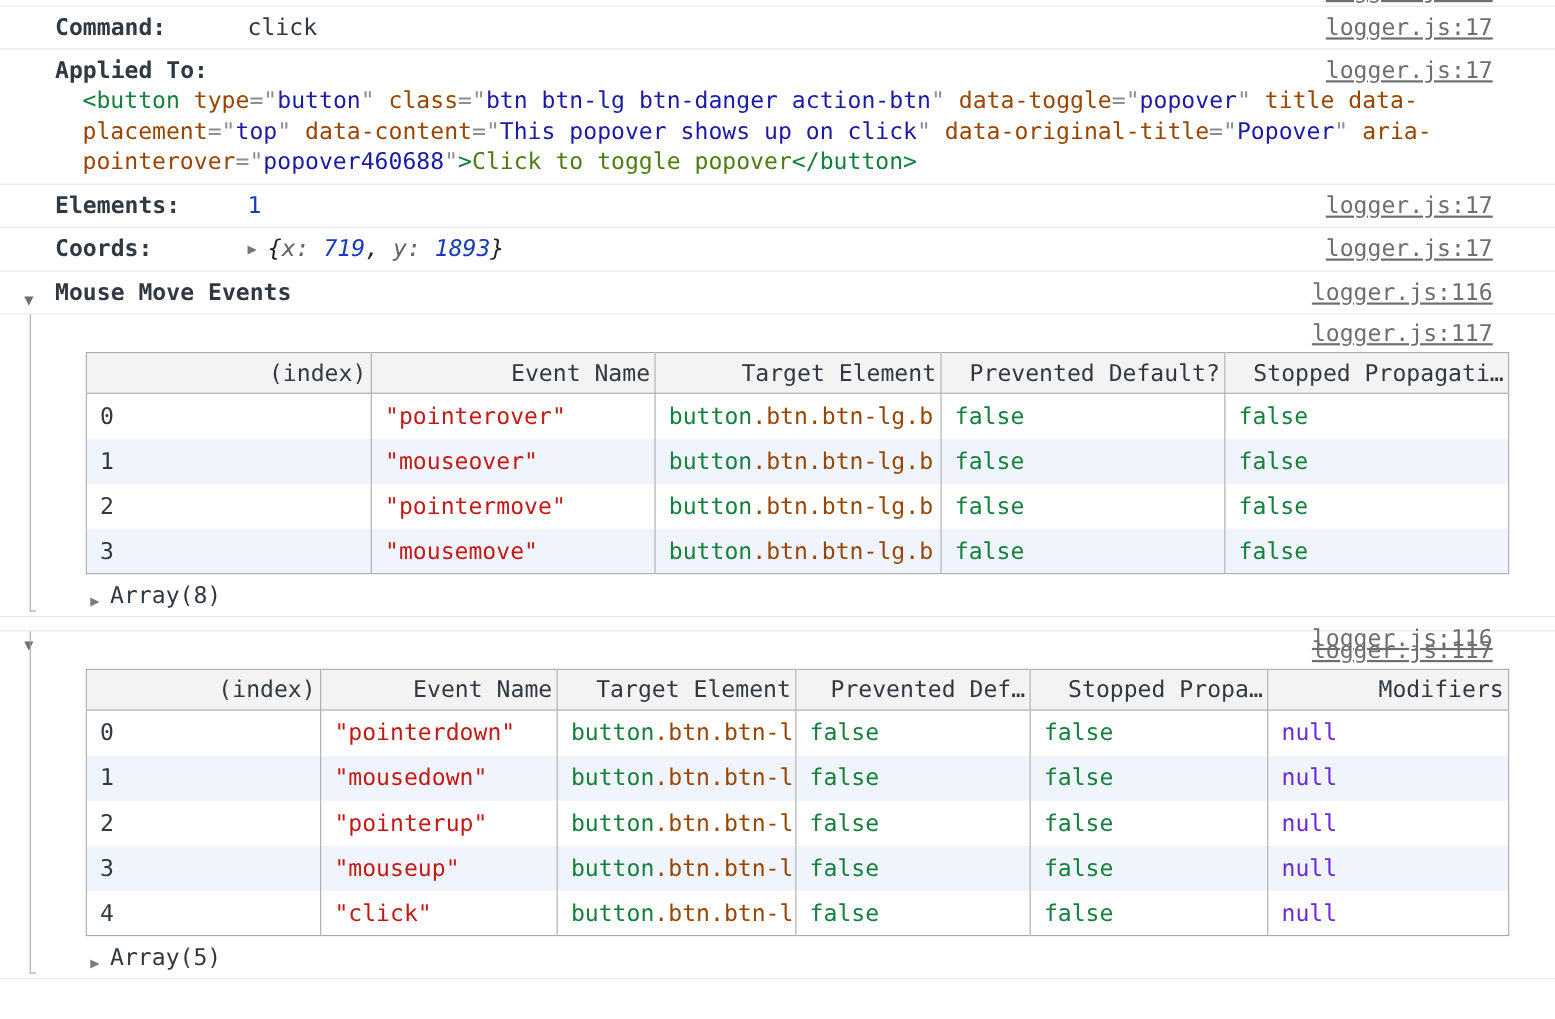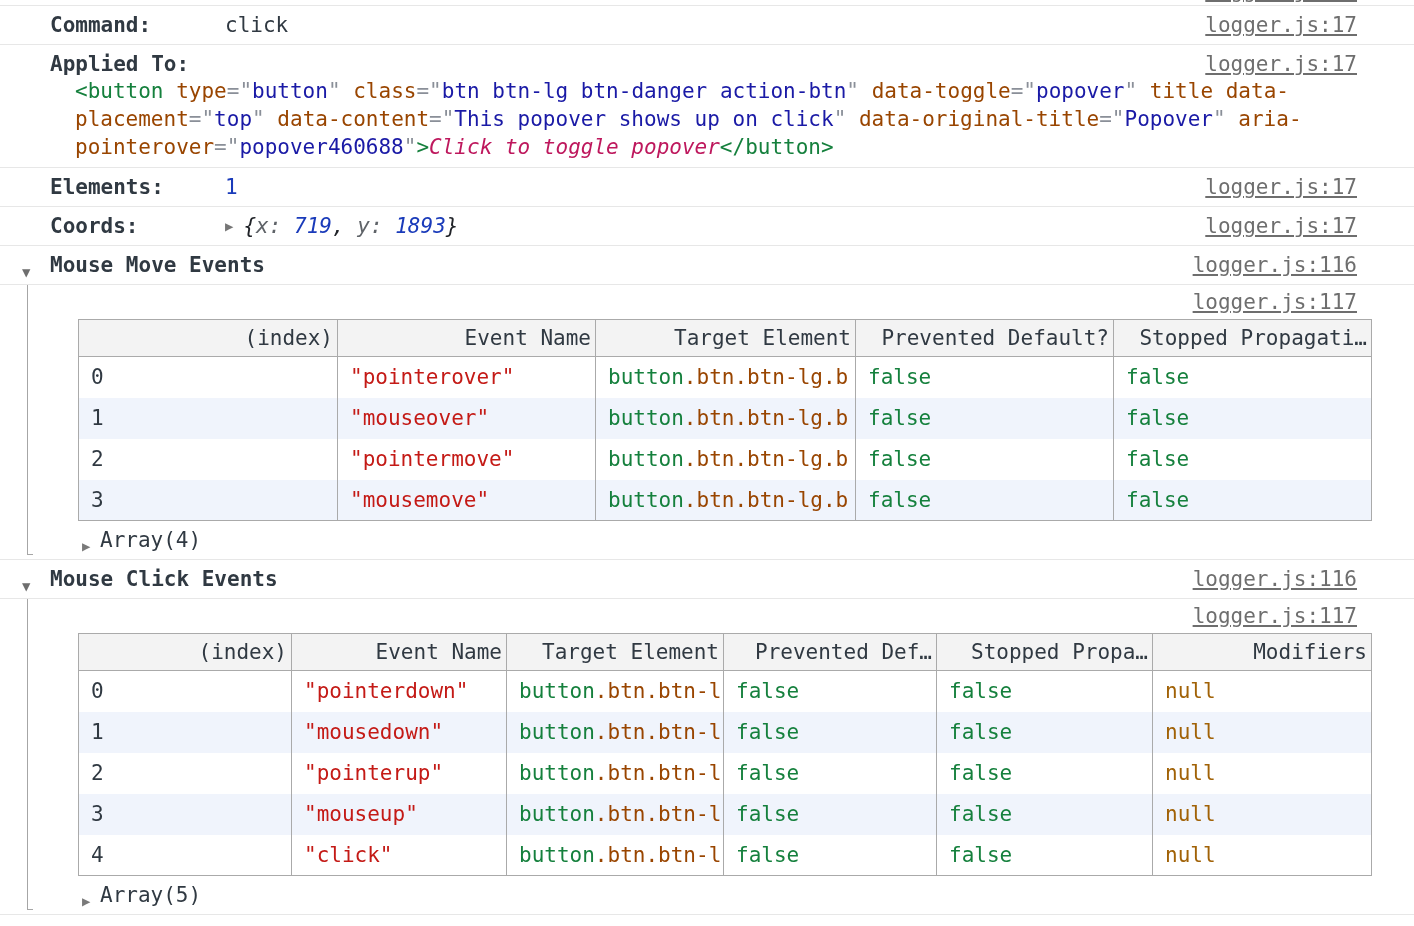--- a/index.html
+++ b/index.html
@@ -17,41 +17,41 @@
   .src { position:absolute; right:57px; top:6px; color:#6e6e6e; text-decoration:underline; cursor:pointer; white-space:nowrap; }
   .src-b { font-weight:normal; }
   .src-r { color:#6e6e6e; text-decoration:underline; cursor:pointer;text-align:center; }
   .blue { color:#1a3bba; }
   .code { margin-left:25px; line-height:28px; }
   .code-line { white-space:pre; }
   .tok-tag { color:#15803d; }
   .tok-attr { color:#994500; }
   .tok-val { color:#1a1aa6; }
   .tok-q { color:#8a8f98; }
-  .tok-txt { color:#be185d;font-style:italic; }
+  .tok-txt { color:#4d7c0f; }
   .preview { font-style:italic; color:#202328; }
   .prop { color:#5f6368; }
   .tri { display:inline-block; color:#767676; font-size:14px; vertical-align:2px; margin-right:10px; cursor:pointer; }
   .grp { padding-left:50px; }
   .grp .gtri { position:absolute; left:22px; top:13px; margin:0; color:#6e6e6e; }
   .grp-body { position:relative; border-bottom:1px solid #e7e7e7; }
   .grp-line { position:absolute; left:27px; top:0; bottom:4px; width:1px; background:#a6a6a6; }
   .grp-line::after { content:""; position:absolute; left:0; bottom:0; width:6px; height:1px; background:#a6a6a6; }
   .log-row { text-align:right; padding:4px 57px 4px 0; line-height:26px; }
   .tbl { border-collapse:collapse; table-layout:fixed; margin-left:78px; border:1px solid #aaa; background:#fff; }
   .tbl th { background:#f3f3f3; font-weight:normal; text-align:right; height:37px; padding:0 4px 0 12px;
             border-bottom:1px solid #aaa; border-right:1px solid #aaa; color:#303942;
             overflow:hidden; white-space:nowrap; cursor:pointer; }
   .tbl td { height:41px; padding:0 0 0 12px; border-right:1px solid #aaa; overflow:hidden; white-space:nowrap; }
   .tbl th:last-child, .tbl td:last-child { border-right:none; }
   .tbl tbody tr:nth-child(even) { background:#f0f4fc; }
   .c-index { color:#303942; }
   .c-event { color:#c41a16; }
   .c-bool { color:#15803d; }
-  .c-null { color:#a16207; }
+  .c-null { color:#6d28d9; }
   .arr-row { position:relative; padding:6px 0 6px 100px; line-height:26px; }
   .arr-row .tri2 { position:absolute; left:82px; top:12px; color:#7a7a7a; font-size:14px; cursor:pointer; }
 </style>
 </head>
 <body>
 
 <div>
 
   <div class="row-top">
     <span class="src">logger.js:17</span>
@@ -136,27 +136,26 @@
             <td class="c-index">3</td>
             <td class="c-event">"mousemove"</td>
             <td><span class="tok-tag">button</span><span class="tok-attr">.btn.btn-lg.b</span></td>
             <td class="c-bool">false</td>
             <td class="c-bool">false</td>
           </tr>
         </tbody>
       </table>
     <div class="arr-row">
       <span class="tri2">▶</span>
-      <span>Array(4)</span>
+      <span>Array(8)</span>
     </div>
   </div>
 
   <div class="row grp">
     <span class="tri gtri">▼</span>
-    <span class="bold">Mouse Click Events</span>
     <span class="src src-b">logger.js:116</span>
   </div>
 
   <div class="grp-body">
     <div class="grp-line"></div>
     <div class="log-row">
       <span class="src-r">logger.js:117</span>
     </div>
     <table class="tbl">
       <colgroup>

